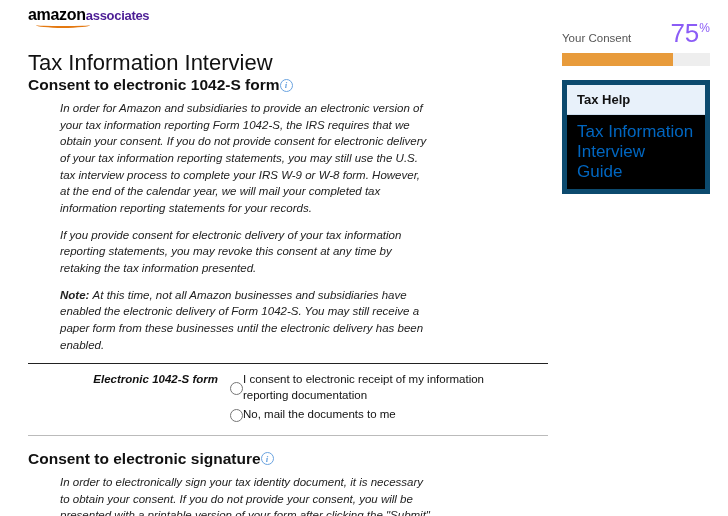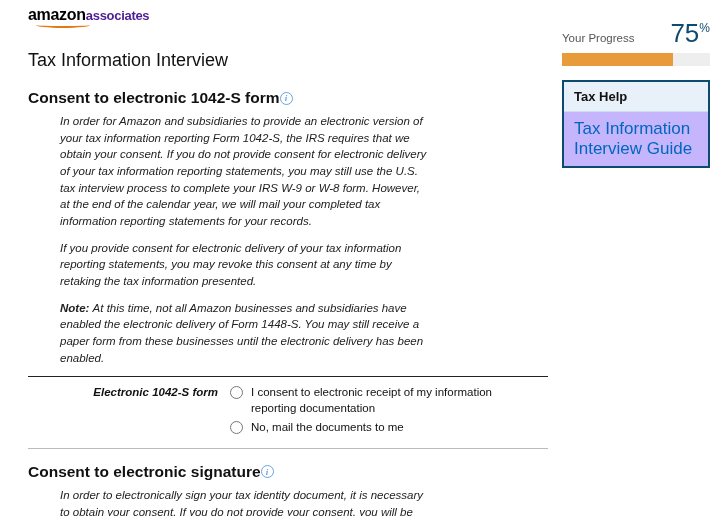--- a/index.html
+++ b/index.html
@@ -3,40 +3,40 @@
 <meta charset="utf-8">
 <style>
 * { margin:0; padding:0; box-sizing:border-box; }
 body { font-family:Arial,Helvetica,sans-serif; background:#fff; color:#111; width:728px; height:516px; position:relative; overflow:hidden; }
 .container { display:flex; padding:6px 18px 0 28px; }
 .main { flex:0 0 520px; }
 .sidebar { flex:1; padding-left:14px; padding-top:12px; }
 .logo { font-size:16px; font-weight:bold; color:#000; letter-spacing:-.3px; margin-bottom:22px; }
 .logo .assoc { color:#4c1d95; font-weight:bold; font-size:13px; }
 .logo .swoosh { display:block; height:6px; width:54px; margin-left:8px; border-bottom:2px solid #e47911; border-radius:0 0 50% 50%; margin-top:-2px; }
-h1 { font-size:18px; font-weight:normal; color:#111; margin-bottom:18px; }
+h1 { font-size:22px; font-weight:normal; color:#111; }
 h2 { font-size:15.5px; font-weight:bold; color:#111; display:flex; align-items:center; margin-bottom:6px; }
 .info-icon { display:inline-flex; width:13px; height:13px; border:1px solid #6aa3e0; border-radius:50%; color:#6aa3e0; font-size:9px; font-style:italic; font-family:Georgia,serif; align-items:center; justify-content:center; }
 .body-text { font-size:11.5px; line-height:1.45; color:#222; margin-left:32px; margin-bottom:10px; max-width:370px;font-style:italic; }
 .body-text.note b { font-weight:bold; }
 hr.dark { border:none; border-top:1.5px solid #222; margin:6px 0 8px 0; }
 hr.light { border:none; border-top:1px solid #bbb; margin:8px 0 14px 0; }
 .field-row { display:flex; margin-left:32px; font-size:11.5px; }
 .field-label { flex:0 0 170px; text-align:right; font-weight:bold; padding-right:12px; padding-top:1px;font-style:italic; }
 .field-input { flex:1; }
-.radio-opt { display:flex; align-items:flex-start; gap:8px; margin-bottom:4px; }
+.radio-opt { display:flex; align-items:center; gap:0; margin-bottom:4px; }
 .radio-opt input { margin-top:1px; accent-color:#555; }
 .radio-opt label { font-size:11.5px; line-height:1.35; max-width:260px; cursor:pointer; }
 .progress-row { display:flex; align-items:baseline; justify-content:space-between; margin-bottom:4px; }
 .progress-label { font-size:11.5px; color:#555; }
-.progress-val { font-size:26px; color:#0c4a6e; font-weight:normal; }
+.progress-val { font-size:26px; color:#8b5cf6; font-weight:normal; }
 .progress-val sup { font-size:12px; vertical-align:super; }
 .progress-bar { height:13px; background:#eee; position:relative; margin-bottom:14px; }
 .progress-fill { position:absolute; left:0; top:0; bottom:0; background:#e89b3b; }
-.help-box { border:2px solid #0c4a6e; background:#c4b5fd; }
+.help-box { border:5px solid #0c4a6e; background:#000000; }
 .help-head { font-size:13px; font-weight:bold; padding:7px 10px; border-bottom:1px solid #cddeee; background:#e8f1fa; }
 .help-link { display:block; font-size:17px; color:#0066c0; text-decoration:none; padding:7px 10px; }
 .section { margin-bottom:4px; }
 </style>
 </head>
 <body>
 
 <div class="container">
   <div class="main">
     <div class="logo">
@@ -45,21 +45,21 @@
     </div>
     <h1>Tax Information Interview</h1>
 
     <div class="section">
       <h2>
         <span>Consent to electronic 1042-S form</span>
         <span class="info-icon">i</span>
       </h2>
       <p class="body-text">In order for Amazon and subsidiaries to provide an electronic version of your tax information reporting Form 1042-S, the IRS requires that we obtain your consent. If you do not provide consent for electronic delivery of your tax information reporting statements, you may still use the U.S. tax interview process to complete your IRS W-9 or W-8 form. However, at the end of the calendar year, we will mail your completed tax information reporting statements for your records.</p>
       <p class="body-text">If you provide consent for electronic delivery of your tax information reporting statements, you may revoke this consent at any time by retaking the tax information presented.</p>
-      <p class="body-text note"><b>Note: </b><span>At this time, not all Amazon businesses and subsidiaries have enabled the electronic delivery of Form 1448-S. You may still receive a paper form from these businesses until the electronic delivery has been enabled.</span></p>
+      <p class="body-text note"><b>Note: </b><span>At this time, not all Amazon businesses and subsidiaries have enabled the electronic delivery of Form 1042-S. You may still receive a paper form from these businesses until the electronic delivery has been enabled.</span></p>
       <hr class="dark">
       <div class="field-row">
         <div class="field-label">Electronic 1042-S form</div>
         <div class="field-input">
           <div class="radio-opt">
             <input type="radio" name="r1042" id="r1042a" style="">
             <label for="r1042a">I consent to electronic receipt of my information reporting documentation</label>
           </div>
           <div class="radio-opt">
             <input type="radio" name="r1042" id="r1042b" style="">
@@ -75,21 +75,21 @@
         <span>Consent to electronic signature</span>
         <span class="info-icon">i</span>
       </h2>
       <p class="body-text">In order to electronically sign your tax identity document, it is necessary to obtain your consent. If you do not provide your consent, you will be presented with a printable version of your form after clicking the "Submit" button below. You will be required to print the form, sign it with blue or black pen, and mail it to the address that will be provided on the next page.</p>
 
     </div>
   </div>
 
   <div class="sidebar">
     <div class="progress-row">
-      <span class="progress-label">Your Progress</span>
+      <span class="progress-label">Your Consent</span>
       <span class="progress-val"><span>75</span><sup>%</sup></span>
     </div>
     <div class="progress-bar">
       <div class="progress-fill" id="pfill" style="width: 75%;"></div>
     </div>
     <div class="help-box">
       <div class="help-head">Tax Help</div>
       <a href="#" class="help-link">Tax Information Interview Guide</a>
     </div>
   </div>

